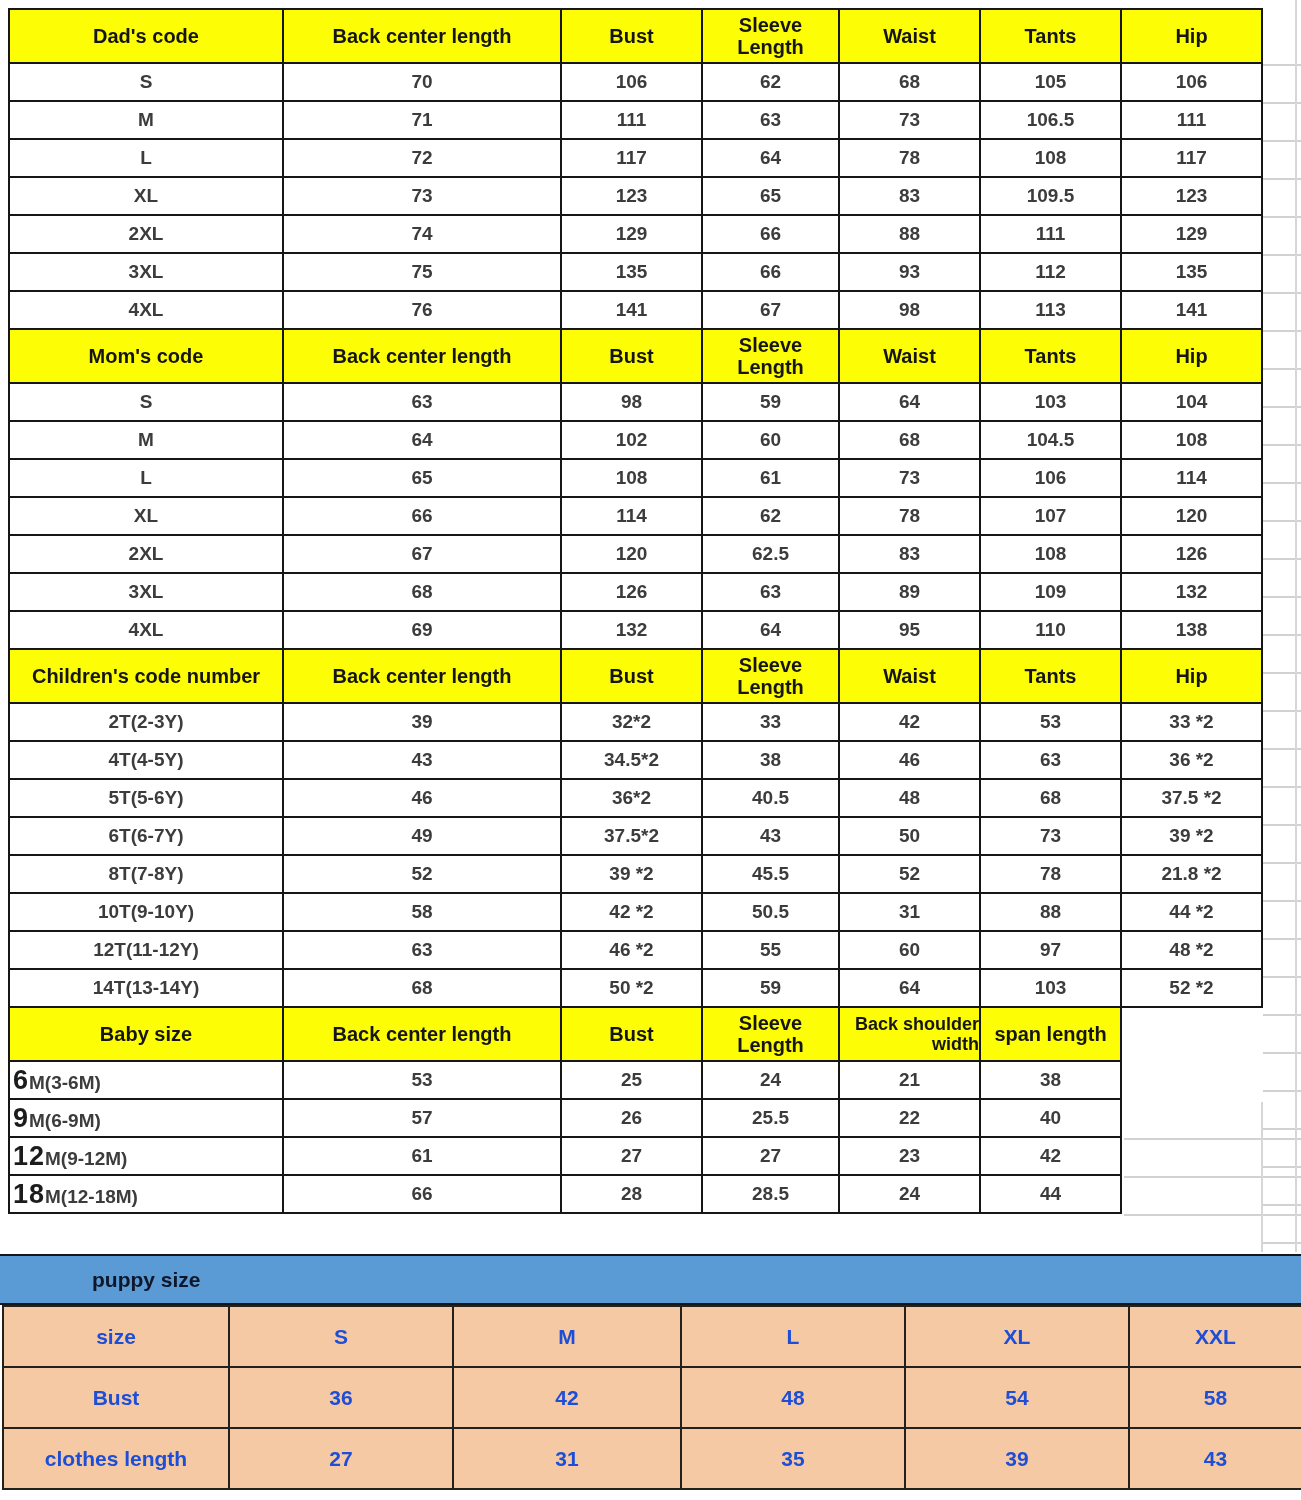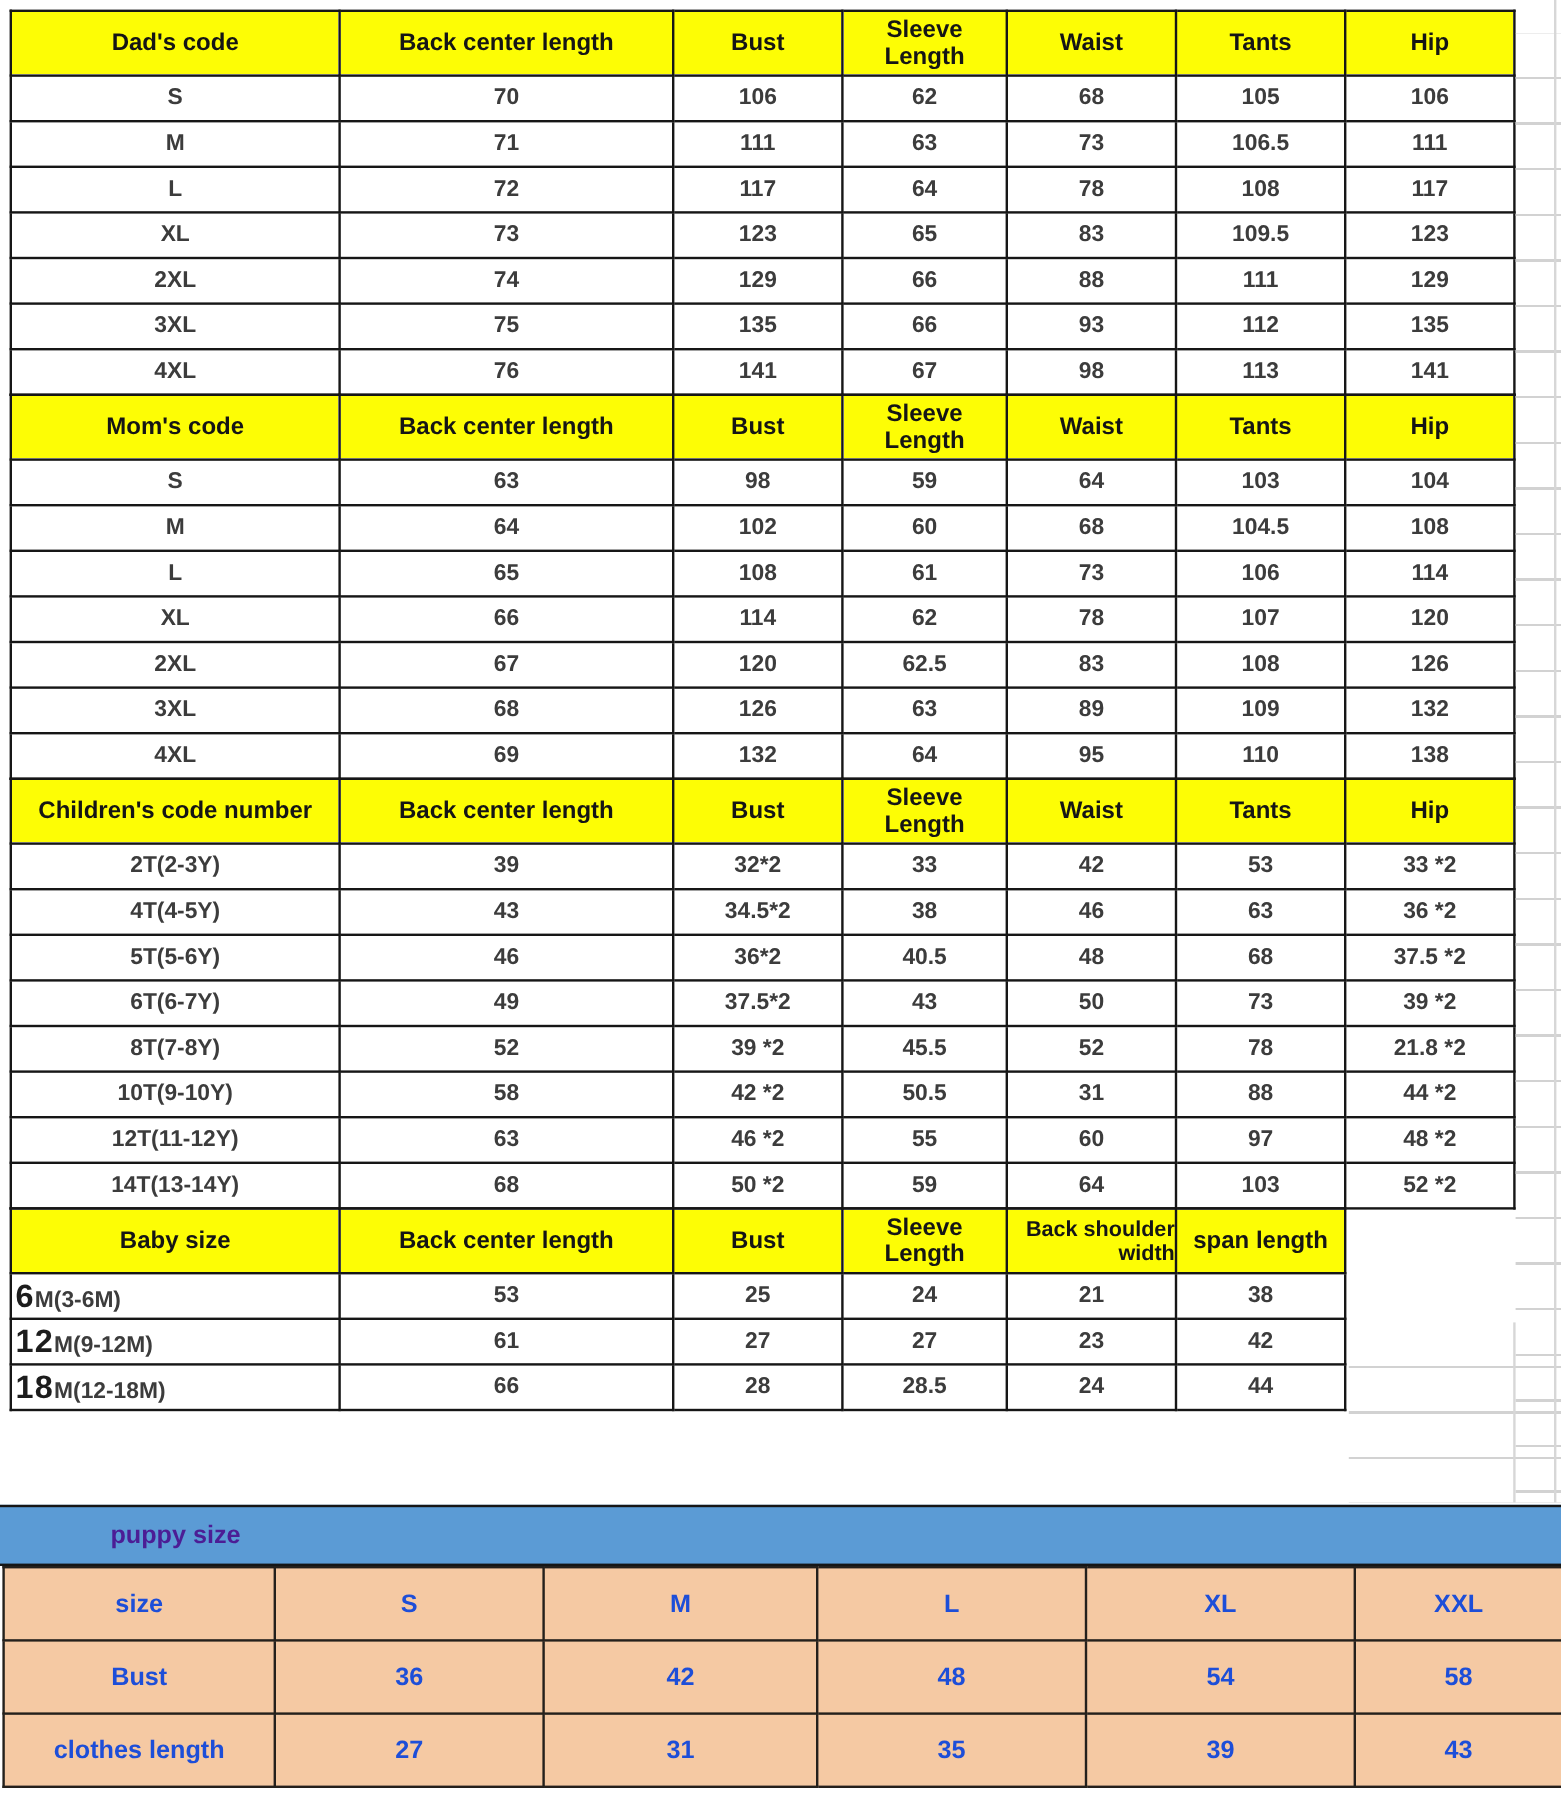--- a/index.html
+++ b/index.html
@@ -23,21 +23,21 @@
   .tone-blue{color:#3e9cd9;}
   .tone-navy{color:#2a4b76;}
   .tone-red{color:#e8352e;}
   td.label-left{text-align:left;padding-left:3px;}
   td .big{font-size:27px;font-weight:bold;color:#1c1c1c;letter-spacing:1px;}
   
   #band{
     position:absolute;left:0;top:1254px;width:1301px;height:51px;background:#5b9bd5;
     border-top:2px solid #161616;border-bottom:2px solid #161616;box-sizing:border-box;
     display:flex;align-items:center;padding-left:92px;
-    font-size:21px;font-weight:bold;color:#4c1d95;
+    font-size:21px;font-weight:bold;color:#0f172a;
   }
   
   #puppy-wrap{position:absolute;left:2px;top:1305px;}
   table.puppy{border-collapse:collapse;table-layout:fixed;width:1299px;}
   table.puppy td{
     border:2px solid #24201c;background:#f5c9a3;height:59px;text-align:center;vertical-align:middle;
     font-size:21px;font-weight:bold;color:#1d4ed8;padding:0;
   }
   
   .grid-strip{position:absolute;background:repeating-linear-gradient(to bottom,transparent 0,transparent 36px,#d2d2d2 36px,#d2d2d2 38px);}
@@ -339,20 +339,28 @@
         </tr>
         <tr data-name="table-row">
           <td class="label-left tone-ink" data-name="row-label"><span class="big" data-name="size-label-big-digit">6</span>M(3-6M)</td>
           <td class="tone-ink" data-name="value-cell">53</td>
           <td class="tone-ink" data-name="value-cell">25</td>
           <td class="tone-ink" data-name="value-cell">24</td>
           <td class="tone-ink" data-name="value-cell">21</td>
           <td class="tone-ink" data-name="value-cell">38</td>
         </tr>
         <tr data-name="table-row">
+          <td class="label-left tone-ink" data-name="row-label"><span class="big" data-name="size-label-big-digit">9</span>M(6-9M)</td>
+          <td class="tone-ink" data-name="value-cell">57</td>
+          <td class="tone-ink" data-name="value-cell">26</td>
+          <td class="tone-ink" data-name="value-cell">25.5</td>
+          <td class="tone-ink" data-name="value-cell">22</td>
+          <td class="tone-ink" data-name="value-cell">40</td>
+        </tr>
+        <tr data-name="table-row">
           <td class="label-left tone-ink" data-name="row-label"><span class="big" data-name="size-label-big-digit">12</span>M(9-12M)</td>
           <td class="tone-ink" data-name="value-cell">61</td>
           <td class="tone-ink" data-name="value-cell">27</td>
           <td class="tone-ink" data-name="value-cell">27</td>
           <td class="tone-ink" data-name="value-cell">23</td>
           <td class="tone-ink" data-name="value-cell">42</td>
         </tr>
         <tr data-name="table-row">
           <td class="label-left tone-ink" data-name="row-label"><span class="big" data-name="size-label-big-digit">18</span>M(12-18M)</td>
           <td class="tone-ink" data-name="value-cell">66</td>

